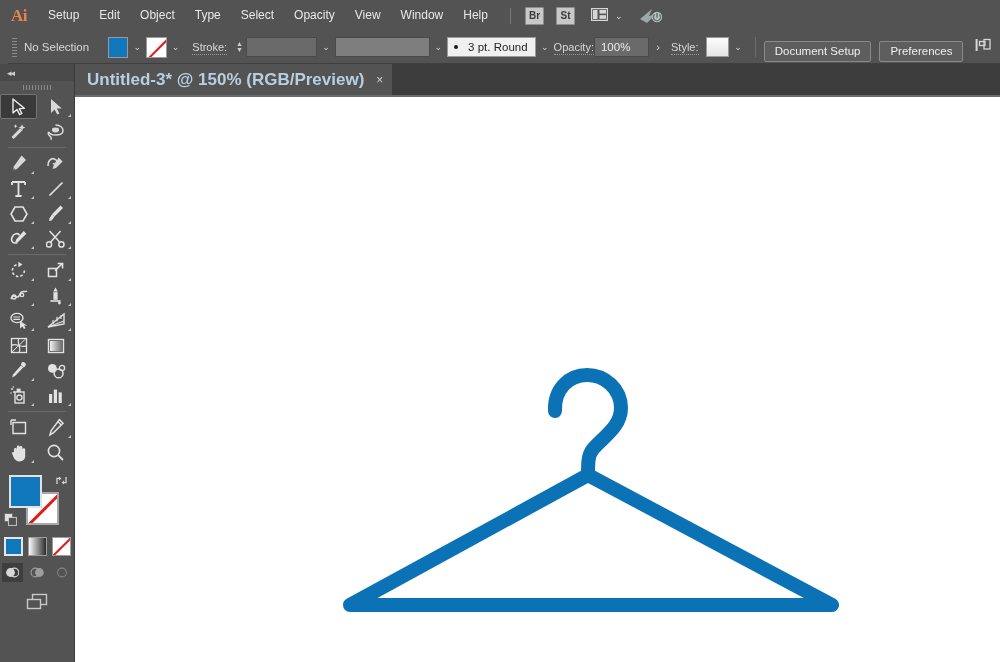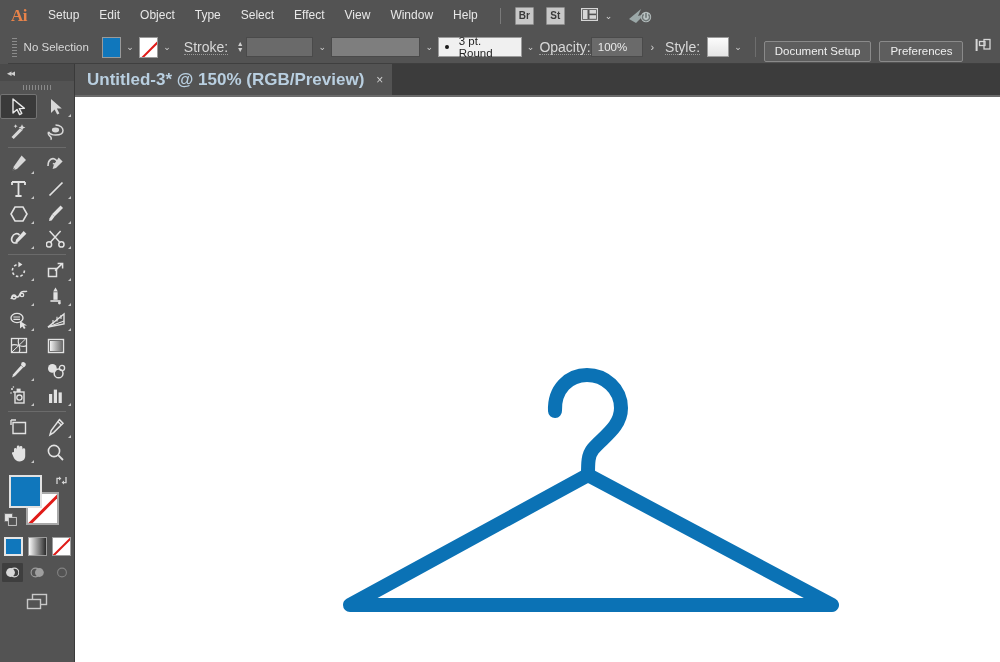--- a/index.html
+++ b/index.html
@@ -72,21 +72,21 @@
   .swatch-style {
     width: 24px; height: 20px; border: 1px solid #9A9A9A;
     background: linear-gradient(to bottom, #FCFCFC, #E4E4E4);
     cursor: pointer;
   }
   .chev {
     color: #D2D2D2; font-size: 9px; padding: 0 5px; cursor: pointer;
     display: flex; align-items: center; height: 21px;
   }
   .lbl-dotted {
-    color: #D8D8D8; font-size: 14px;
+    color: #D8D8D8; font-size: 11px;
     border-bottom: 1px dotted #9A9A9A; line-height: 14px; cursor: default;
   }
   .stepper {
     display: flex; flex-direction: column; align-items: center;
     justify-content: center; width: 13px; height: 21px; margin-left: 6px;
     color: #D0D0D0; cursor: pointer;
   }
   .stepper span { font-size: 7px; line-height: 6px; }
   .fld {
     height: 20px; background: #6A6A6A; border: 1px solid #4A4A4A;
@@ -215,21 +215,21 @@
 
 <div id="app">
 
   <div class="menubar">
     <div class="ai-logo">Ai</div>
     <div class="menu-item">Setup</div>
     <div class="menu-item">Edit</div>
     <div class="menu-item">Object</div>
     <div class="menu-item">Type</div>
     <div class="menu-item">Select</div>
-    <div class="menu-item">Effect</div>
+    <div class="menu-item">Opacity</div>
     <div class="menu-item">View</div>
     <div class="menu-item">Window</div>
     <div class="menu-item">Help</div>
     <div class="menu-sep"></div>
     <div class="appbtn">Br</div>
     <div class="appbtn">St</div>
     <div class="ws-icon">
       <span>
         <svg width="17" height="13" viewBox="0 0 17 13">
           <rect x="0.5" y="0.5" width="16" height="12" fill="none" stroke="#D6D6D6" stroke-width="1.4"></rect>

